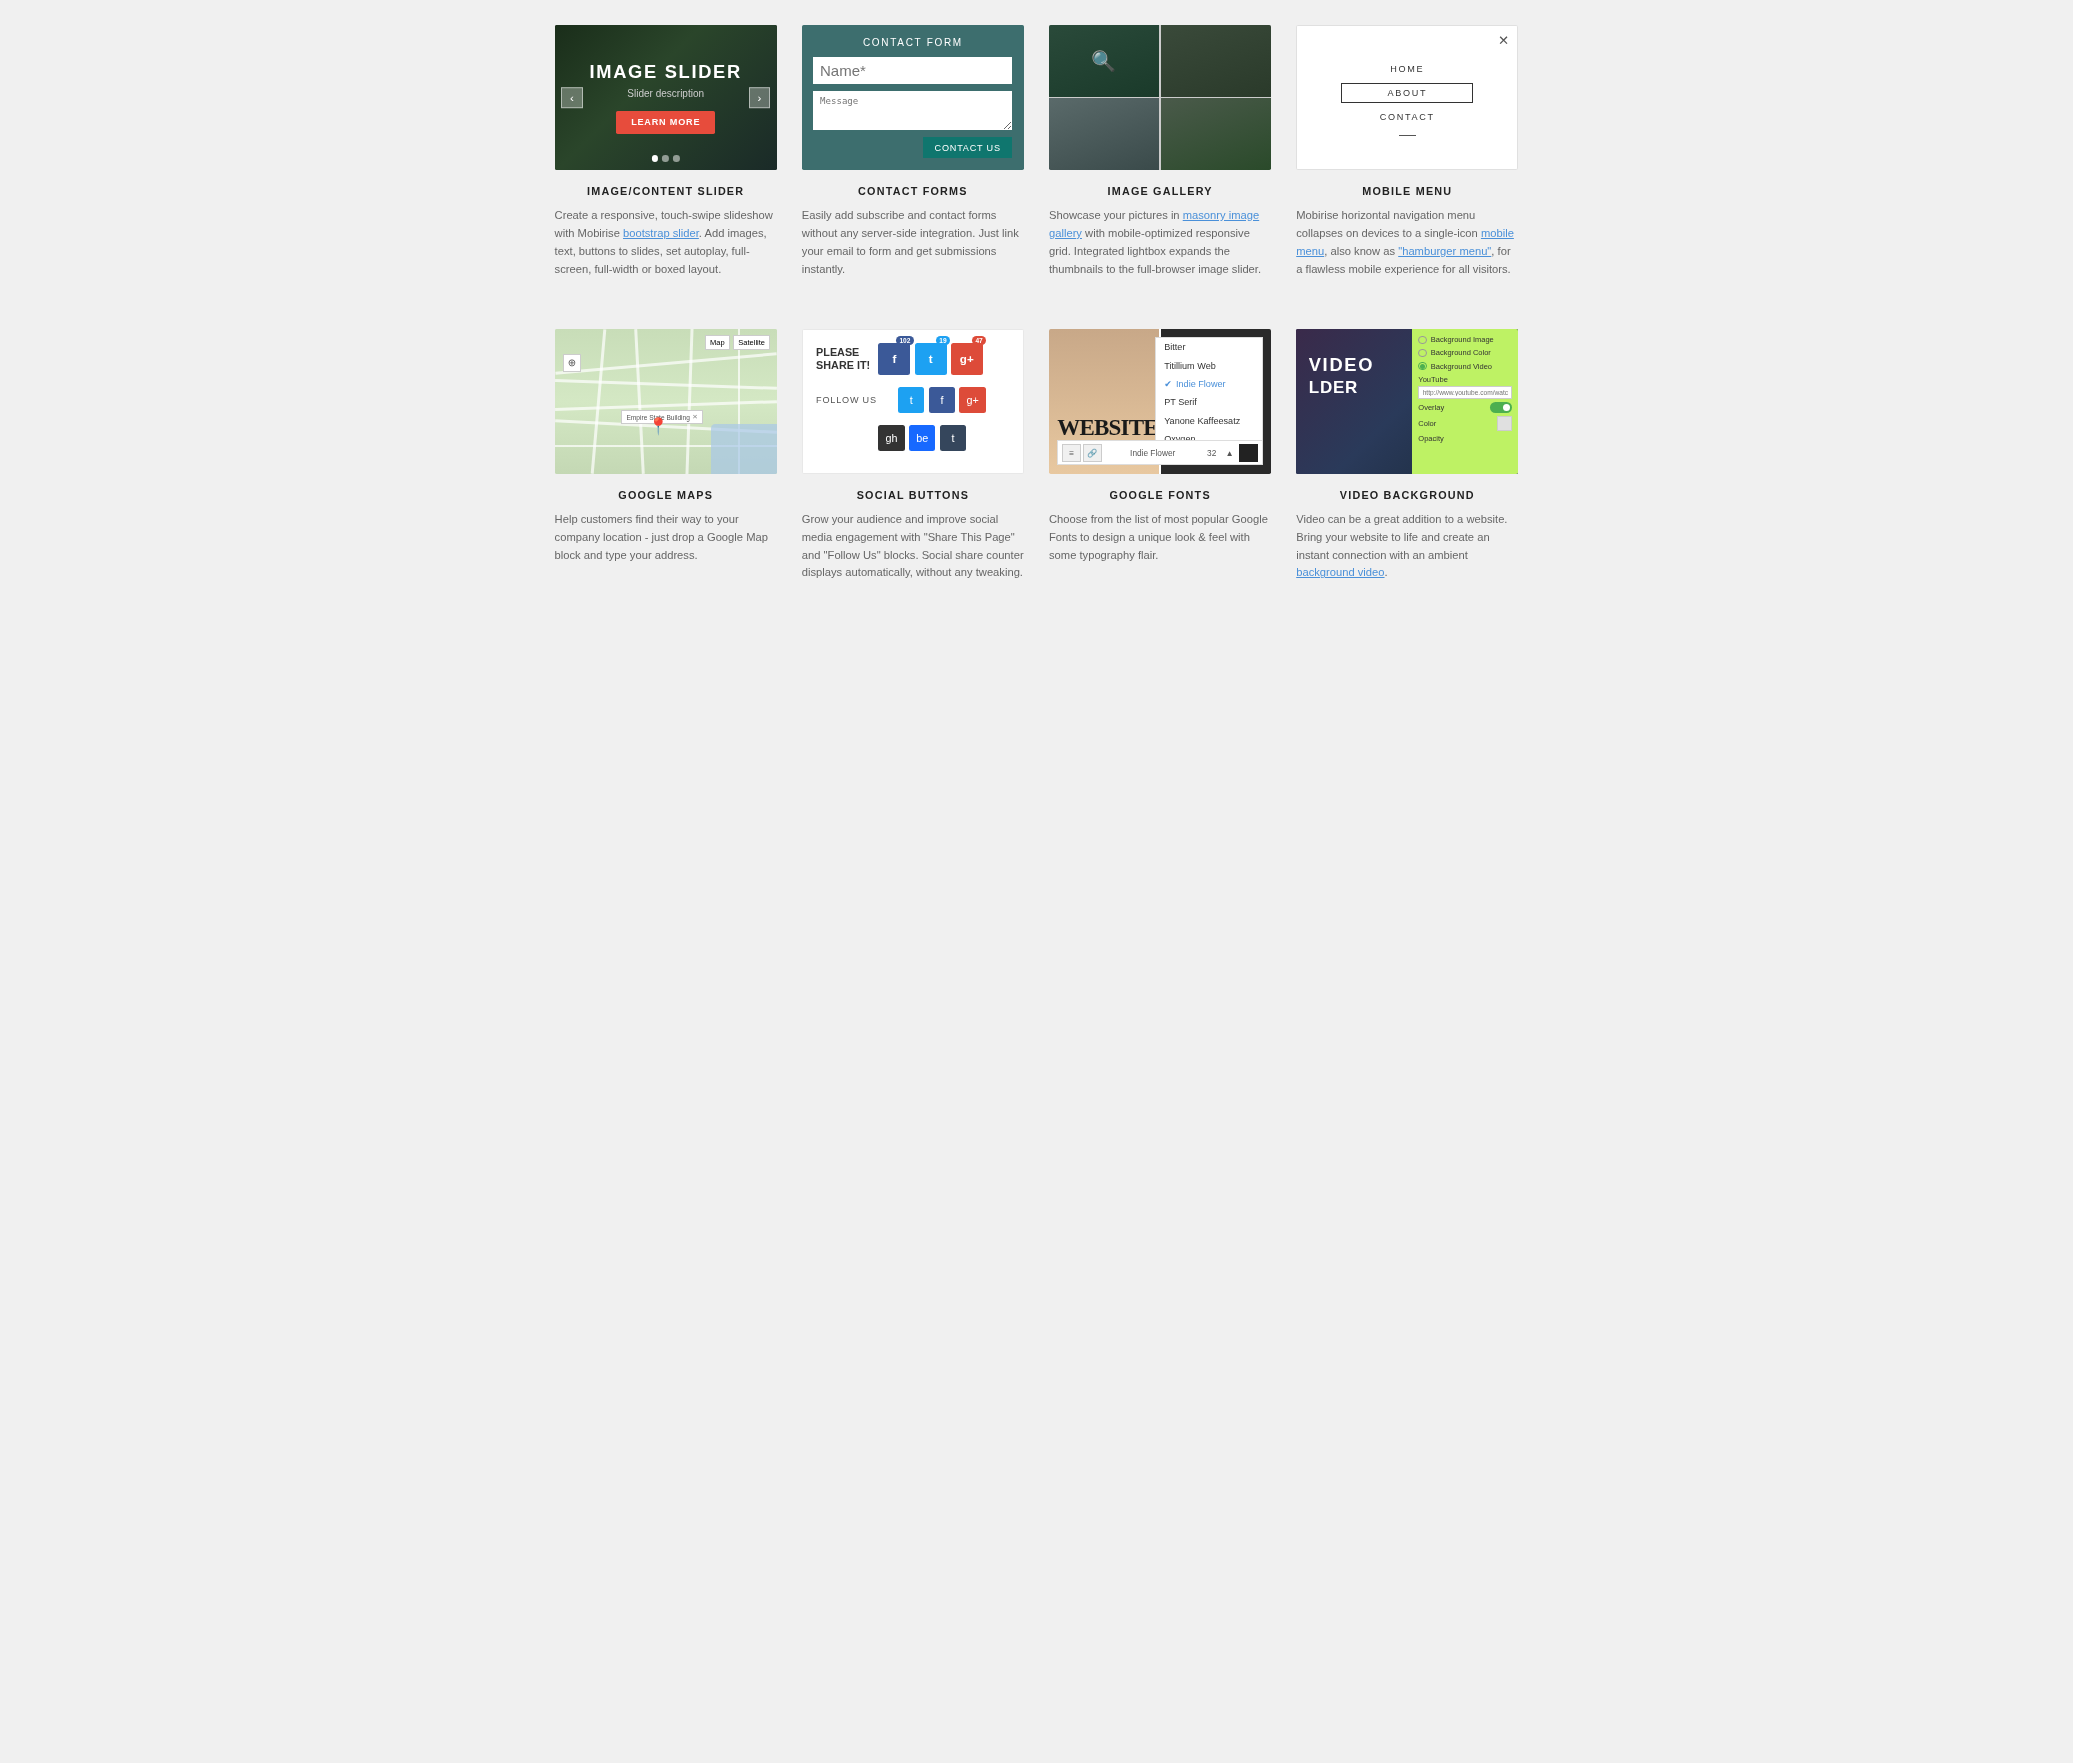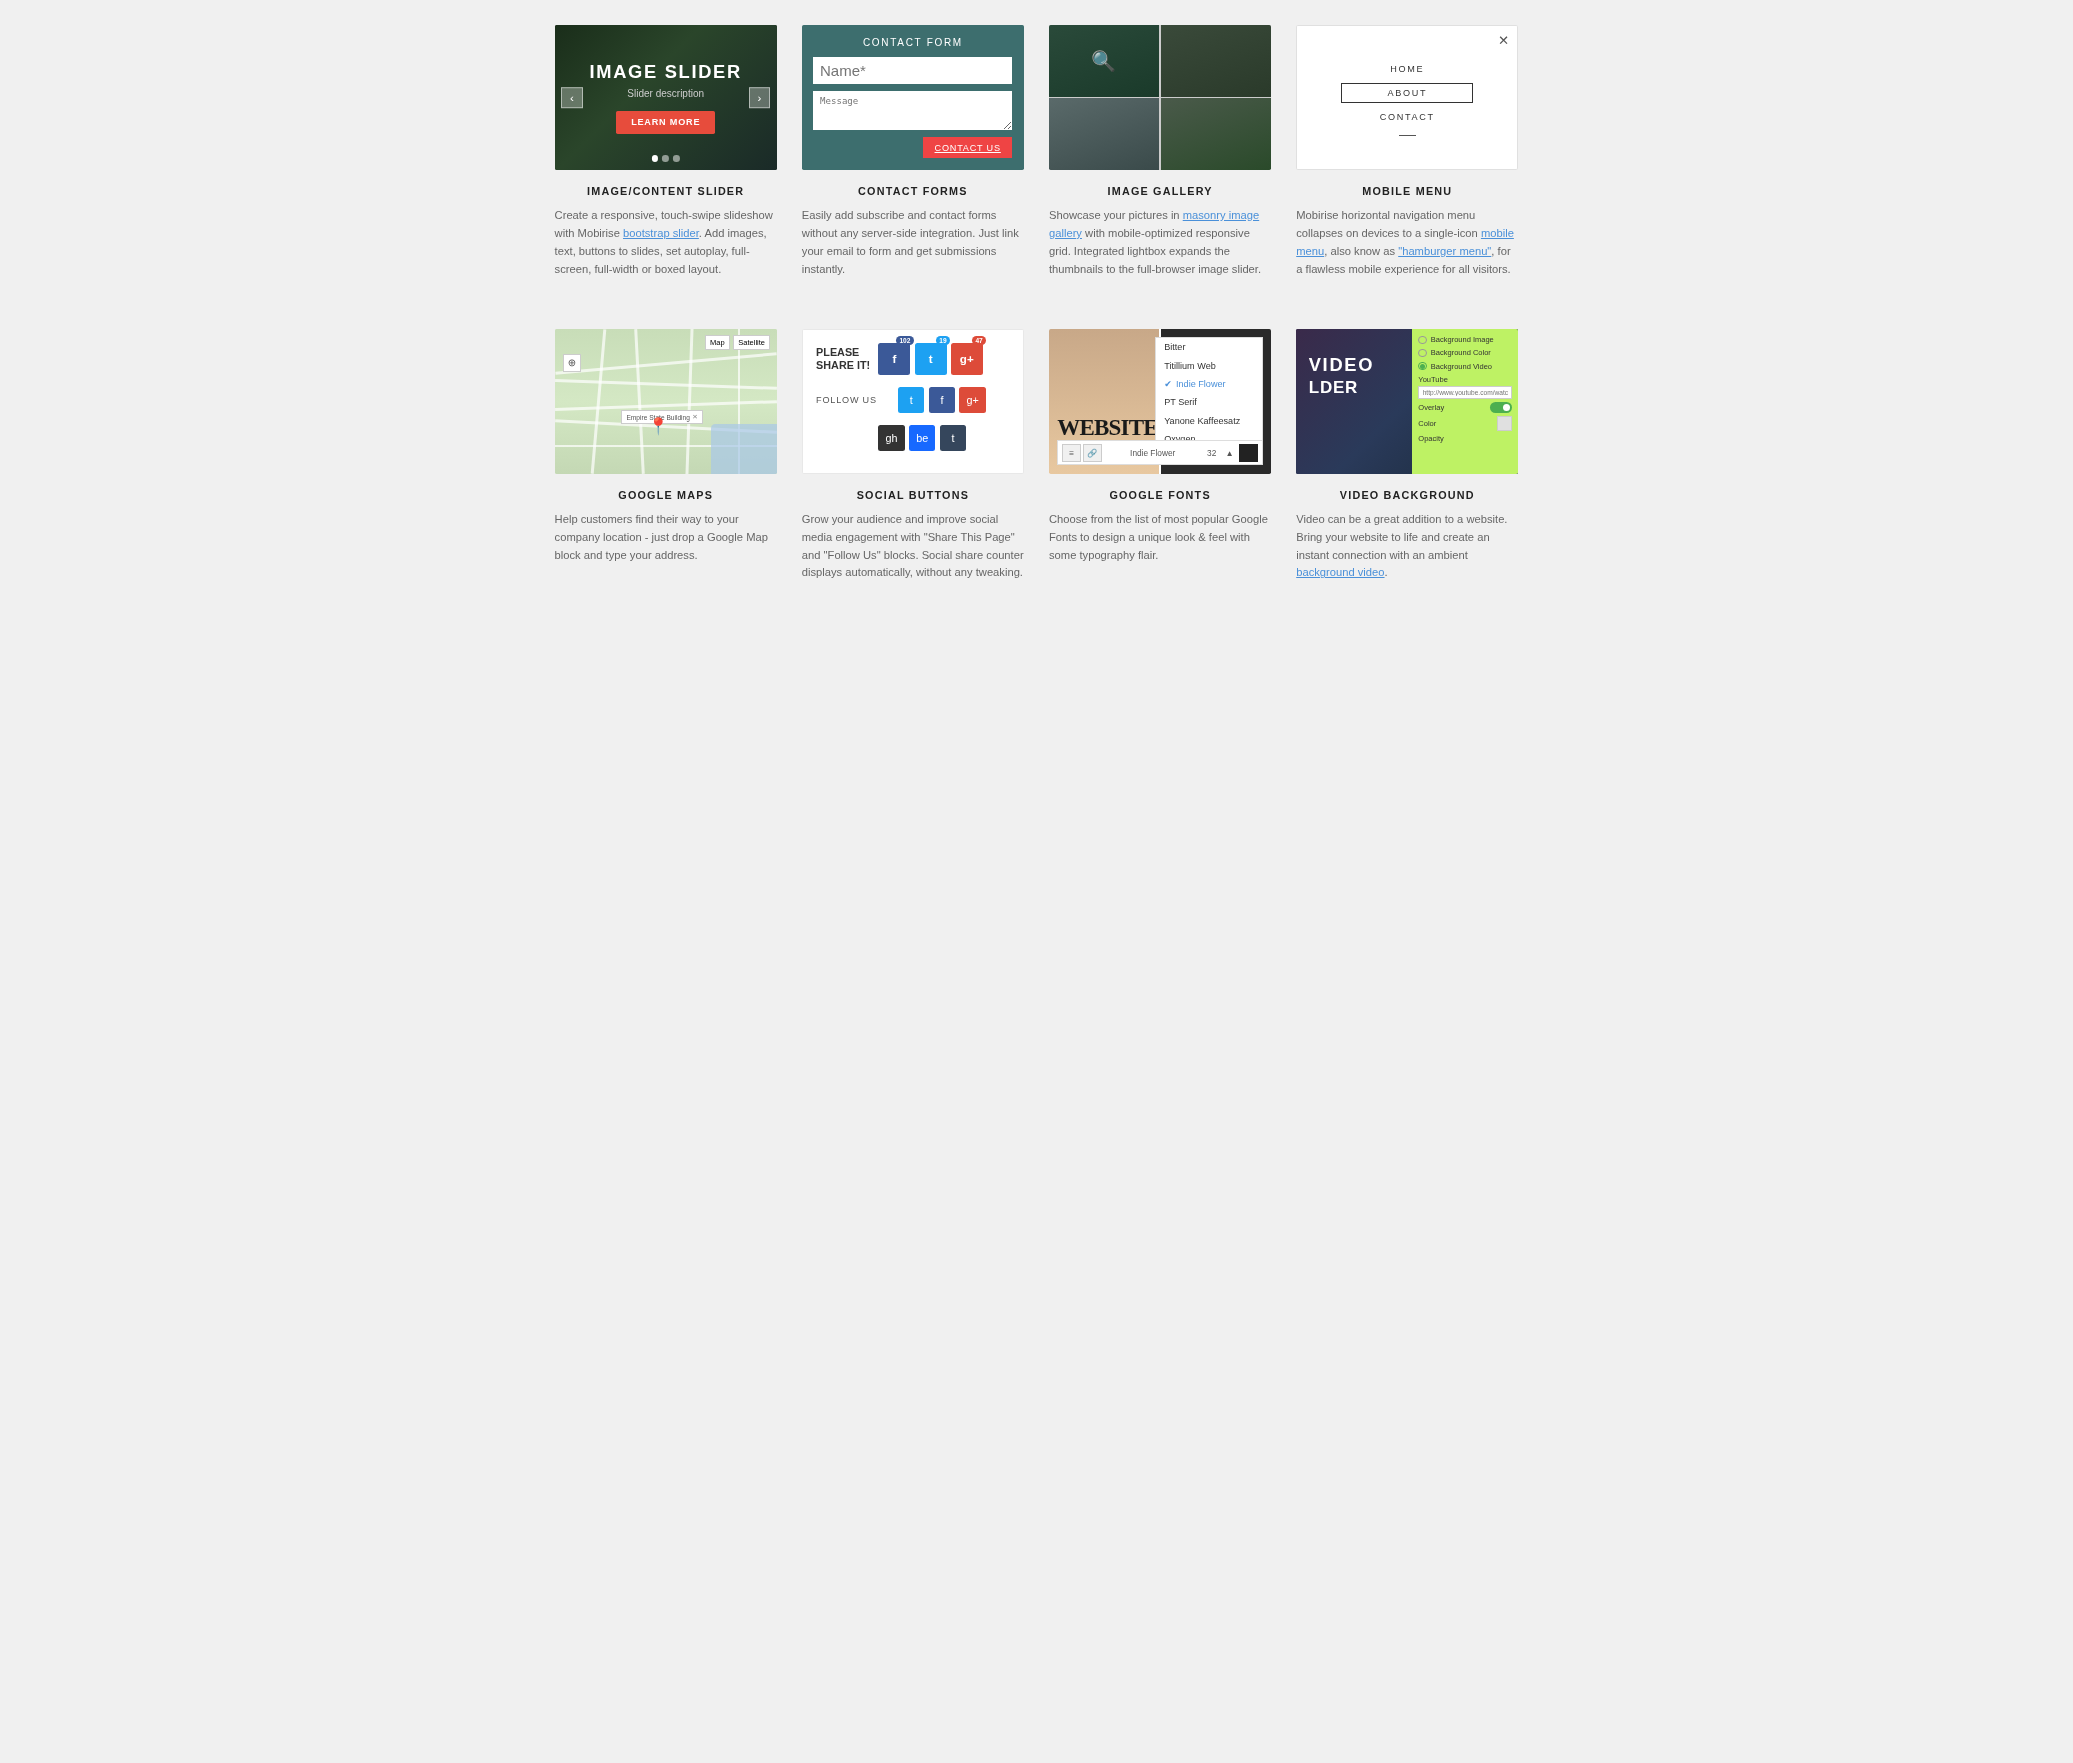--- a/index.html
+++ b/index.html
@@ -159,30 +159,29 @@
     .contact-textarea {
       background: white;
       border: none;
       padding: 5px 6.6px;
       font-size: 9.1px;
       color: #aaa;
       width: 100%;
       height: 46px;
     }
     .contact-submit {
-      background: #ef4444;
+      background: #0f766e;
       color: white;
       border: none;
       padding: 5.8px 11.6px;
       font-size: 9.1px;
       letter-spacing: 0.8px;
       text-transform: uppercase;
       cursor: pointer;
       align-self: flex-end;
-      text-decoration: underline;
     }
 
     
     .gallery-preview {
       display: grid;
       grid-template-columns: 1fr 1fr;
       grid-template-rows: 1fr 1fr;
       gap: 1.7px;
       background: #ccc;
     }

